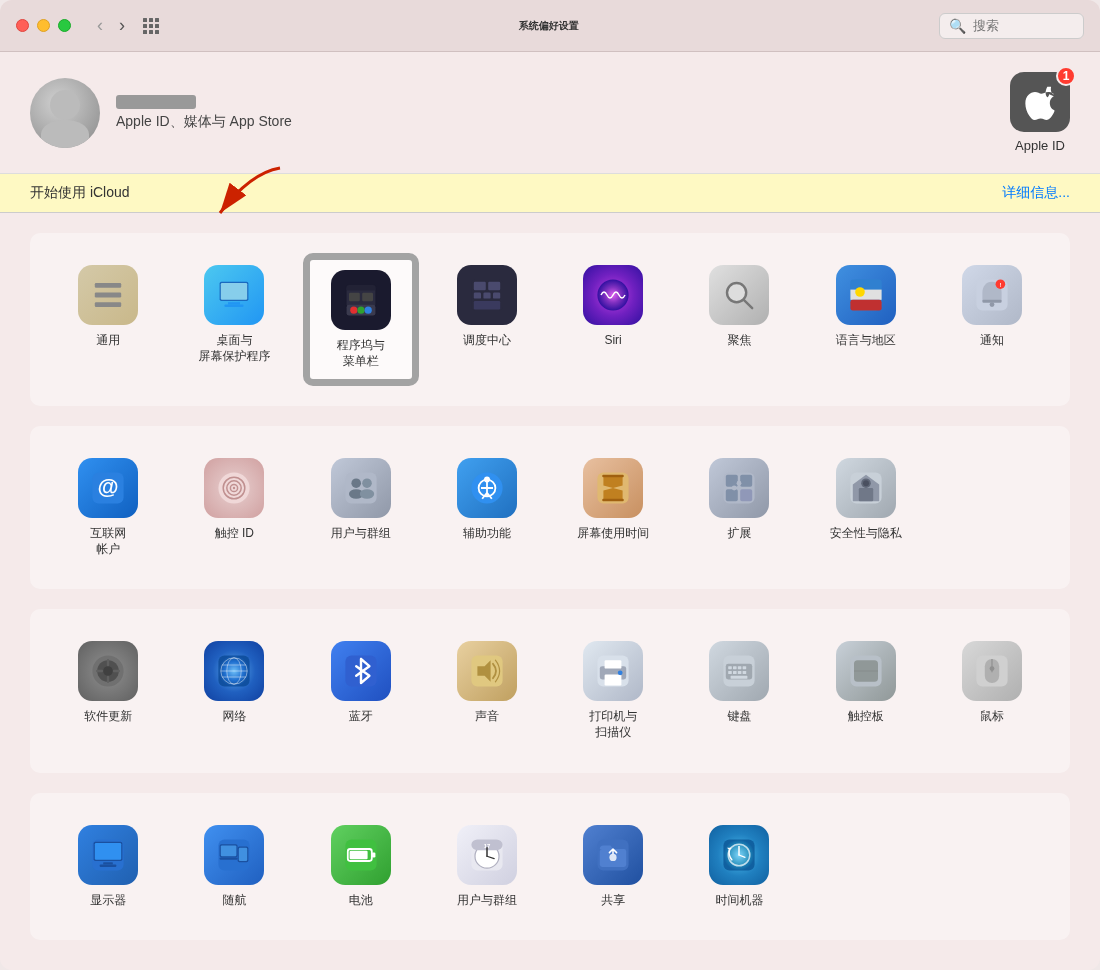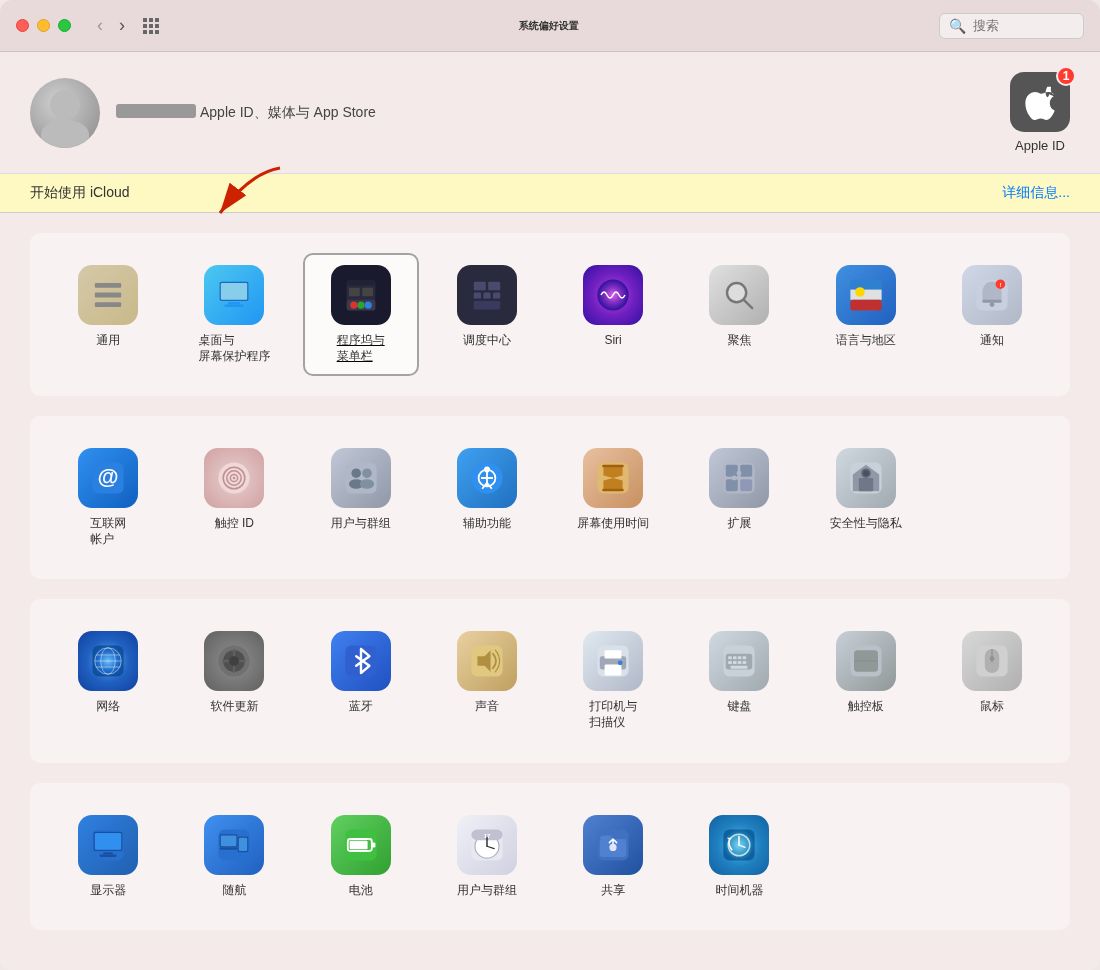--- a/index.html
+++ b/index.html
@@ -154,21 +154,21 @@
       height: 28px;
       border-radius: 50% 50% 0 0;
       background: #bbb;
       position: absolute;
       bottom: 0;
       left: 11px;
     }
 
     .profile-info {
       display: flex;
-      flex-direction: row;
+      flex-direction: column;
       gap: 4px;
     }
 
     .profile-name {
       width: 80px;
       height: 14px;
       background: #999;
       border-radius: 3px;
     }
 
@@ -274,23 +274,22 @@
       display: flex;
       flex-direction: column;
       align-items: center;
       gap: 8px;
       cursor: pointer;
       padding: 10px 6px;
       border-radius: 10px;
     }
 
     .icon-item.selected {
-      border: 2px solid #a3a3a3;
+      border: 7px solid #a3a3a3;
       background: rgba(255,255,255,0.6);
-      text-decoration: underline;
     }
 
     .icon-item:not(.selected) {
       border: 2px solid transparent;
     }
 
     .icon-box {
       width: 60px;
       height: 60px;
       border-radius: 14px;
@@ -298,21 +297,21 @@
       align-items: center;
       justify-content: center;
       font-size: 28px;
       overflow: hidden;
       position: relative;
     }
 
     .icon-label {
       font-size: 12px;
       color: #333;
-      text-align: left;
+      text-align: center;
       line-height: 1.3;
     }
 
     
     .icon-general {
       background: linear-gradient(135deg, #d4c9a8, #c9b88a);
     }
     .icon-desktop {
       background: linear-gradient(135deg, #4cc8f0, #2196f3);
     }
@@ -705,56 +704,56 @@
           <span class="icon-label">安全性与隐私</span>
         </div>
 
       </div>
     </div>
 
     <div class="settings-section">
       <div class="icon-grid">
 
         <div class="icon-item">
+          <div class="icon-box icon-software">
+            <svg class="icon-svg" viewBox="0 0 60 60" fill="none">
+              <rect x="4" y="4" width="52" height="52" rx="28" fill="#707070"></rect>
+              <circle cx="30" cy="30" r="18" fill="#505050"></circle>
+
+              <circle cx="30" cy="30" r="8" fill="#404040"></circle>
+
+              <rect x="28" y="10" width="4" height="12" rx="2" fill="#606060"></rect>
+              <rect x="28" y="38" width="4" height="12" rx="2" fill="#606060"></rect>
+              <rect x="10" y="28" width="12" height="4" rx="2" fill="#606060"></rect>
+              <rect x="38" y="28" width="12" height="4" rx="2" fill="#606060"></rect>
+            </svg>
+          </div>
+          <span class="icon-label">软件更新</span>
+        </div>
+
+        <div class="icon-item">
           <div class="icon-box icon-network">
             <svg class="icon-svg" viewBox="0 0 60 60" fill="none">
               <defs>
                 <radialGradient id="netGrad" cx="50%" cy="50%" r="50%">
                   <stop offset="0%" stop-color="#70c0f8"></stop>
                   <stop offset="60%" stop-color="#2070d0"></stop>
                   <stop offset="100%" stop-color="#1050a0"></stop>
                 </radialGradient>
               </defs>
               <rect x="4" y="4" width="52" height="52" rx="10" fill="url(#netGrad)"></rect>
 
               <circle cx="30" cy="30" r="22" stroke="rgba(255,255,255,0.5)" stroke-width="1.5" fill="none"></circle>
               <ellipse cx="30" cy="30" rx="12" ry="22" stroke="rgba(255,255,255,0.5)" stroke-width="1.5" fill="none"></ellipse>
               <line x1="8" y1="30" x2="52" y2="30" stroke="rgba(255,255,255,0.5)" stroke-width="1.5"></line>
               <line x1="10" y1="20" x2="50" y2="20" stroke="rgba(255,255,255,0.5)" stroke-width="1.5"></line>
               <line x1="10" y1="40" x2="50" y2="40" stroke="rgba(255,255,255,0.5)" stroke-width="1.5"></line>
             </svg>
           </div>
           <span class="icon-label">网络</span>
-        </div>
-
-        <div class="icon-item">
-          <div class="icon-box icon-software">
-            <svg class="icon-svg" viewBox="0 0 60 60" fill="none">
-              <rect x="4" y="4" width="52" height="52" rx="28" fill="#707070"></rect>
-              <circle cx="30" cy="30" r="18" fill="#505050"></circle>
-
-              <circle cx="30" cy="30" r="8" fill="#404040"></circle>
-
-              <rect x="28" y="10" width="4" height="12" rx="2" fill="#606060"></rect>
-              <rect x="28" y="38" width="4" height="12" rx="2" fill="#606060"></rect>
-              <rect x="10" y="28" width="12" height="4" rx="2" fill="#606060"></rect>
-              <rect x="38" y="28" width="12" height="4" rx="2" fill="#606060"></rect>
-            </svg>
-          </div>
-          <span class="icon-label">软件更新</span>
         </div>
 
         <div class="icon-item">
           <div class="icon-box icon-bluetooth">
             <svg class="icon-svg" viewBox="0 0 60 60" fill="none">
               <rect x="4" y="4" width="52" height="52" rx="10" fill="#3060d0"></rect>
 
               <path d="M30 10 L30 50 M30 10 L44 22 L22 38 M30 50 L44 38 L22 22" stroke="white" stroke-width="4" stroke-linecap="round" stroke-linejoin="round"></path>
             </svg>
           </div>

